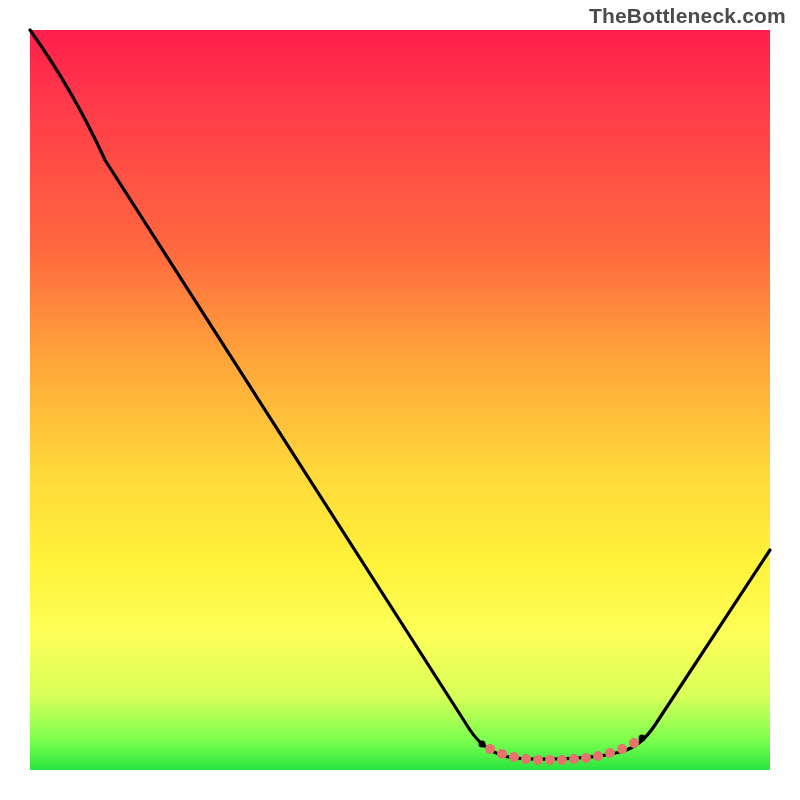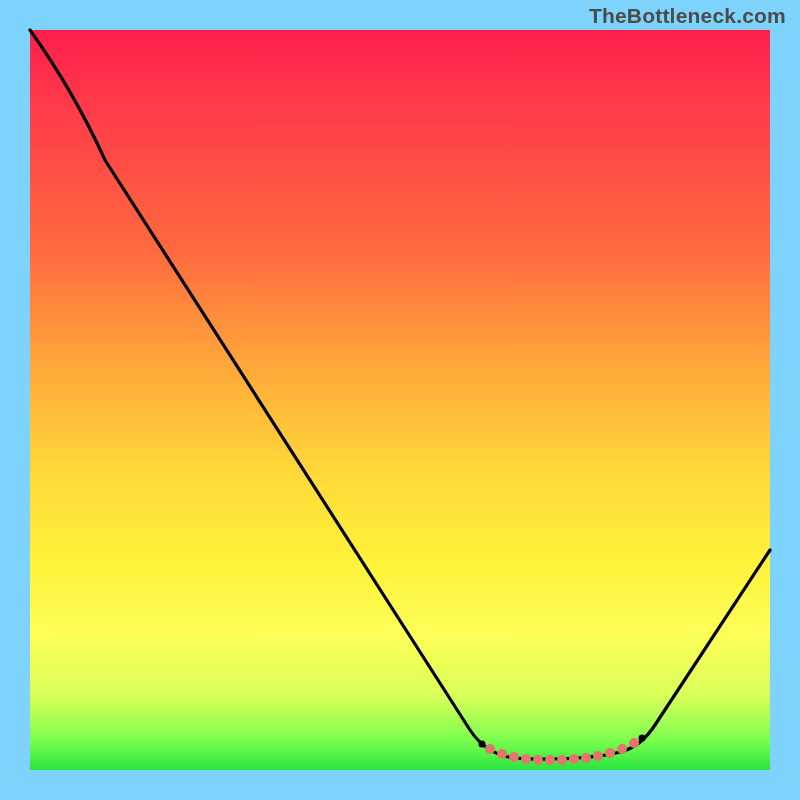--- a/index.html
+++ b/index.html
@@ -8,21 +8,21 @@
     width: 800px;
     height: 800px;
     background: #000;
     overflow: hidden;
     font-family: Arial, Helvetica, sans-serif;
   }
   .frame {
     position: relative;
     width: 800px;
     height: 800px;
-    background: #7dd3fc;
+    background: #ffffff;
   }
   .watermark {
     position: absolute;
     top: 4px;
     right: 14px;
     color: #4b4b4b;
     font-size: 21px;
     font-weight: 600;
     letter-spacing: 0.2px;
     user-select: none;

